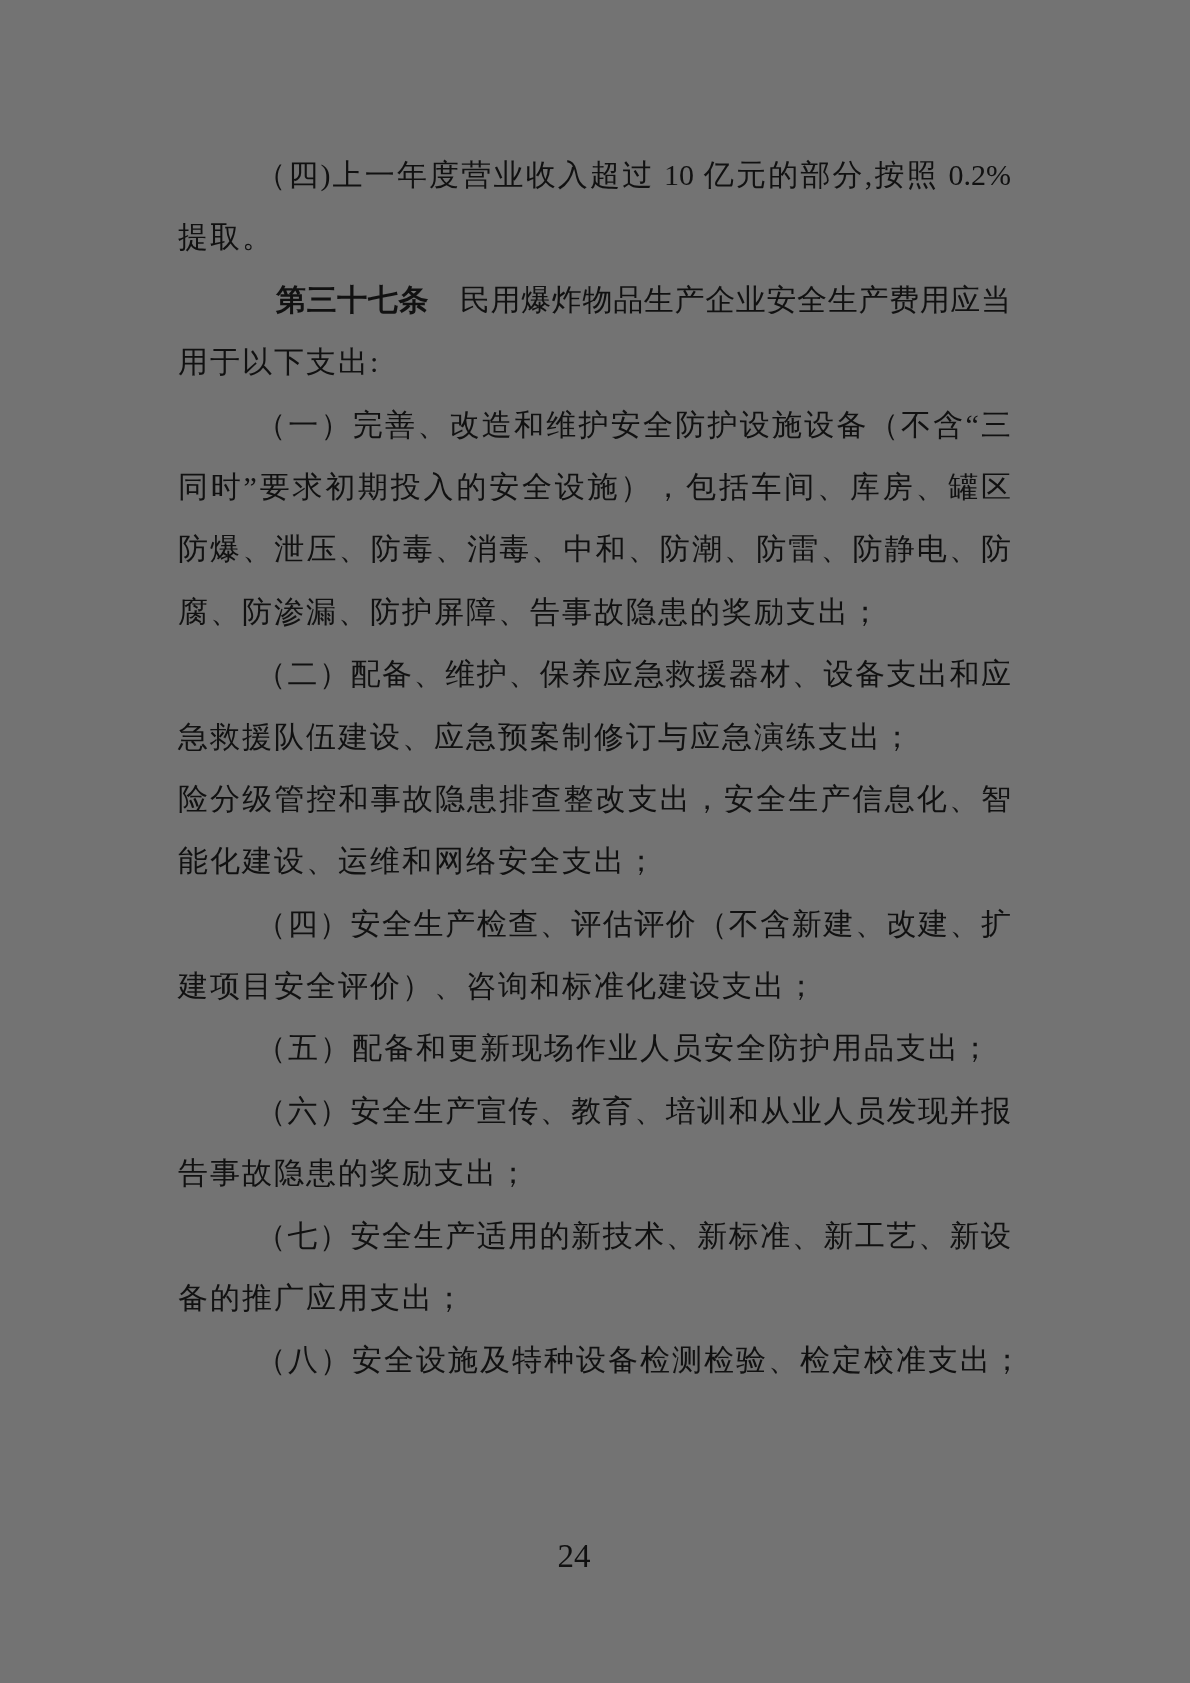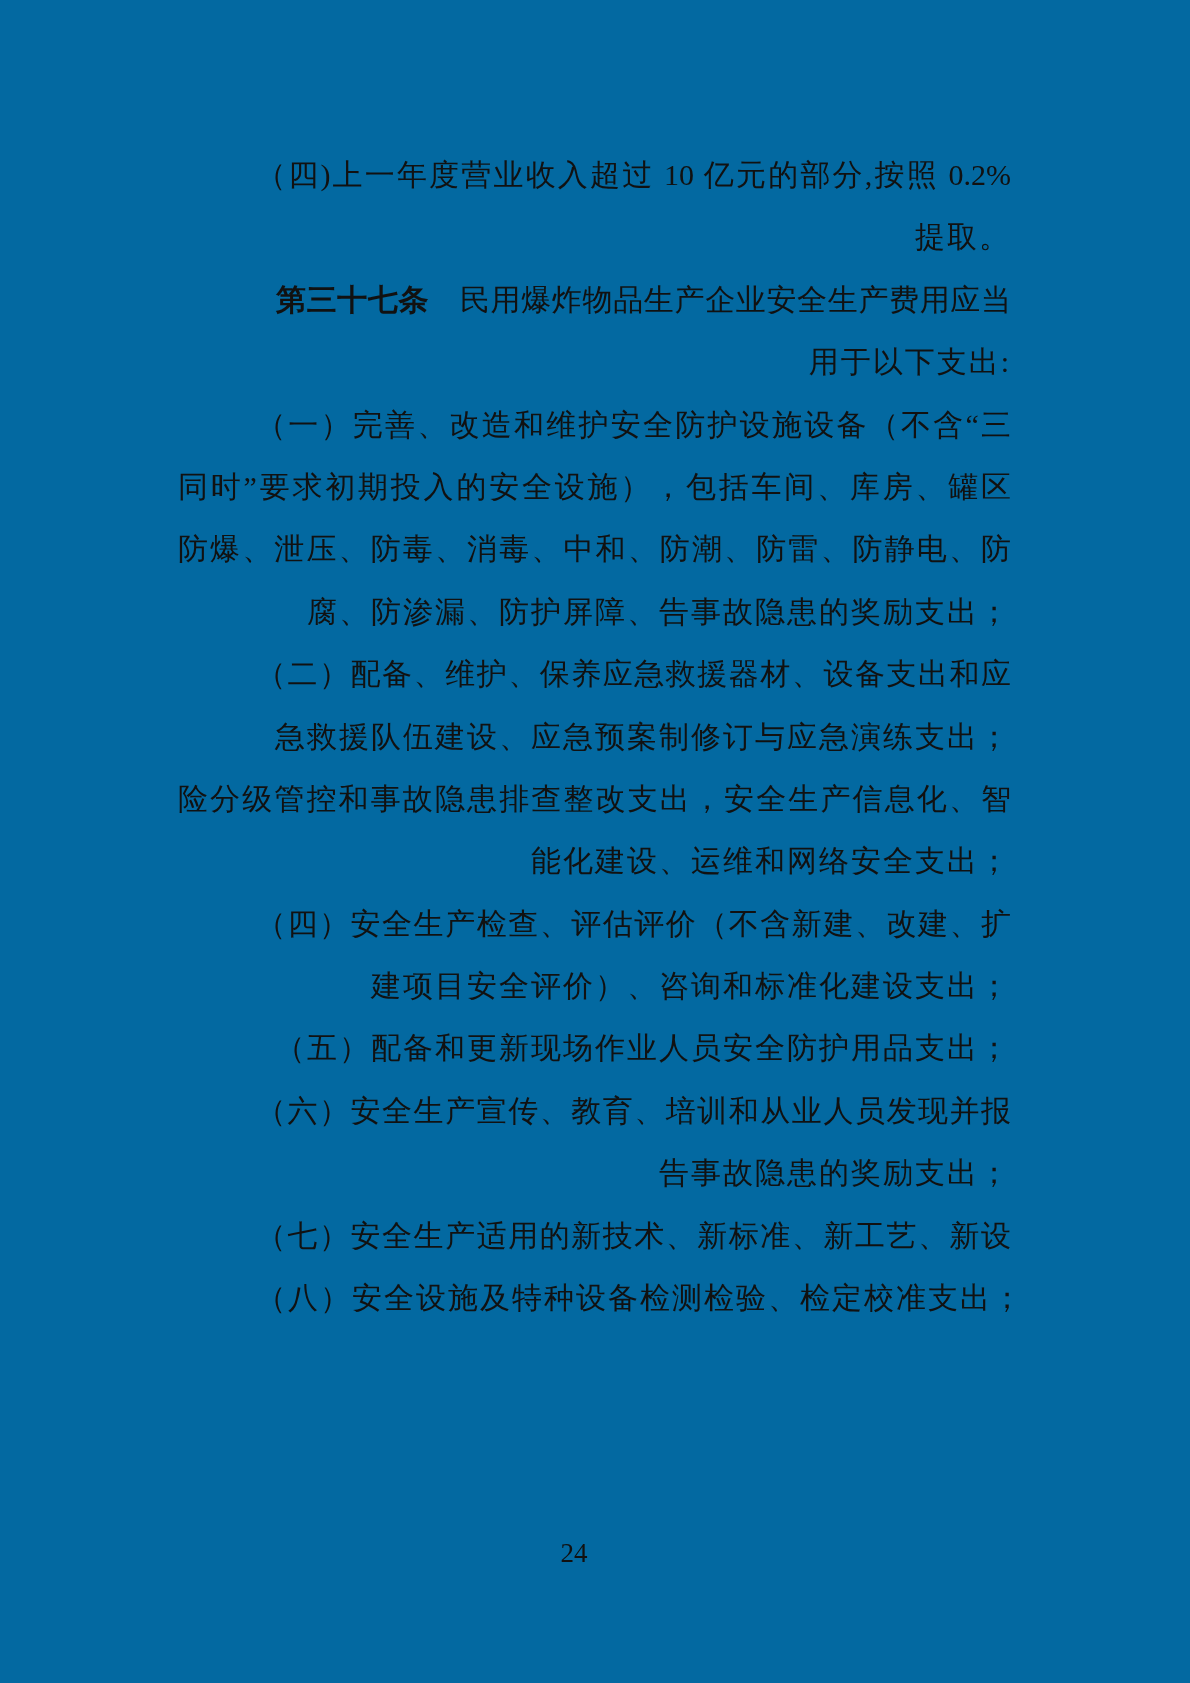--- a/index.html
+++ b/index.html
@@ -4,38 +4,37 @@
 <style>
   html, body {
     margin: 0;
     padding: 0;
     background: #ffffff;
   }
   .page {
     position: relative;
     width: 1190px;
     height: 1683px;
-    background: #0369a1;
+    background: #737373;
     overflow: hidden;
     font-family: "Liberation Serif", "DejaVu Serif", serif;
   }
   .doc {
     position: absolute;
     left: 178px;
     top: 144px;
     width: 833px;
   }
   .line {
     font-size: 30px;
     line-height: 62.4px;
     height: 62.4px;
     color: #111111;
     letter-spacing: 2px;
     white-space: nowrap;
-    text-align: right;
   }
   .line.justify {
     letter-spacing: 0;
     white-space: normal;
     text-align: justify;
     text-align-last: justify;
     -moz-text-align-last: justify;
   }
   .line.indent {
     text-indent: 78px;
@@ -43,21 +42,21 @@
   .bold {
     font-weight: bold;
     margin-left: 20px;
   }
   .page-number {
     position: absolute;
     top: 1538px;
     left: 0;
     width: 1148px; 
     text-align: center;
-    font-size: 27px;
+    font-size: 33px;
     color: #111111;
     font-family: "Liberation Serif", "DejaVu Serif", serif;
   }
 </style>
 </head>
 <body>
 
 <div class="page">
   <div class="doc" id="doc-body">
       <div class="line indent justify">（四)上一年度营业收入超过 10 亿元的部分,按照 0.2%</div>
@@ -71,16 +70,17 @@
       <div class="line indent justify">（二）配备、维护、保养应急救援器材、设备支出和应</div>
       <div class="line">急救援队伍建设、应急预案制修订与应急演练支出；</div>
       <div class="line justify">险分级管控和事故隐患排查整改支出，安全生产信息化、智</div>
       <div class="line">能化建设、运维和网络安全支出；</div>
       <div class="line indent justify">（四）安全生产检查、评估评价（不含新建、改建、扩</div>
       <div class="line">建项目安全评价）、咨询和标准化建设支出；</div>
       <div class="line indent">（五）配备和更新现场作业人员安全防护用品支出；</div>
       <div class="line indent justify">（六）安全生产宣传、教育、培训和从业人员发现并报</div>
       <div class="line">告事故隐患的奖励支出；</div>
       <div class="line indent justify">（七）安全生产适用的新技术、新标准、新工艺、新设</div>
+      <div class="line">备的推广应用支出；</div>
       <div class="line indent">（八）安全设施及特种设备检测检验、检定校准支出；</div>
     </div>
   <div class="page-number">24</div>
 </div>
 
 </body></html>

